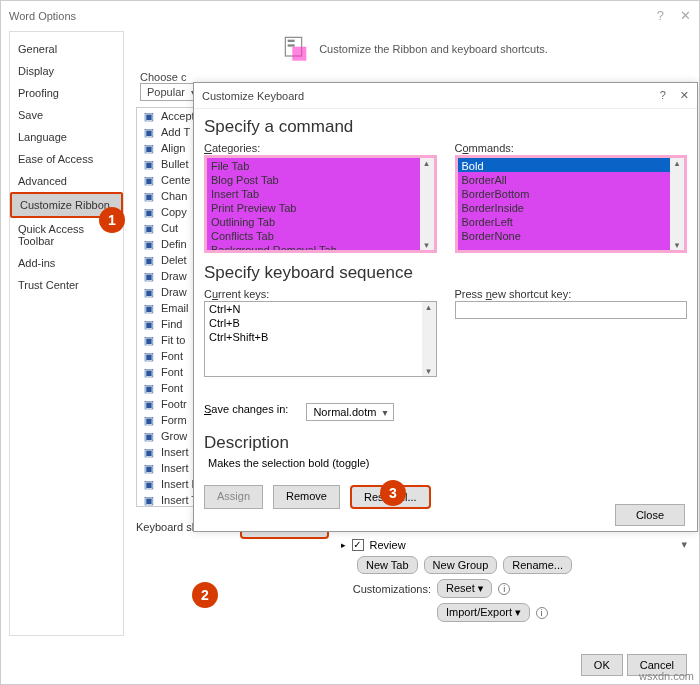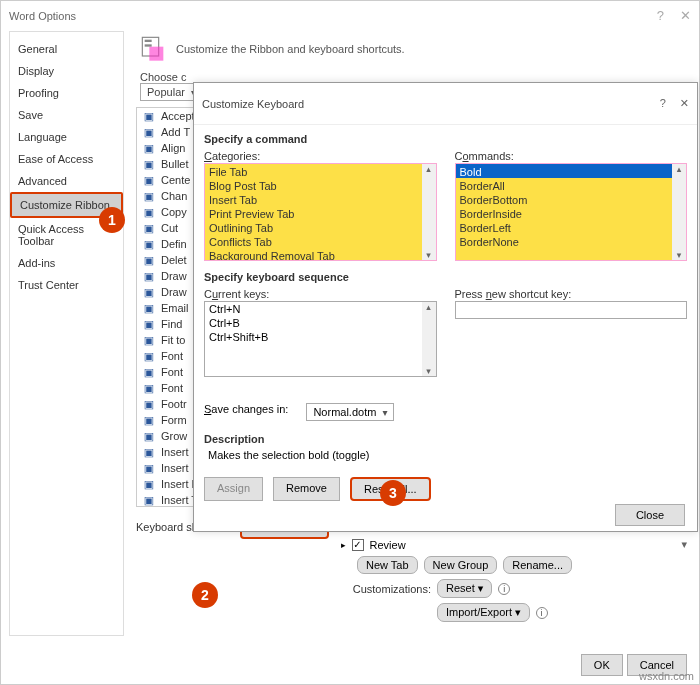--- a/index.html
+++ b/index.html
@@ -6,43 +6,43 @@
 body { margin: 0; width: 700px; height: 685px; background: #fff; overflow: hidden; position: relative; }
 .window { width: 700px; height: 685px; border: 1px solid #ccc; position: relative; }
 .titlebar { height: 30px; line-height: 30px; padding: 0 8px; color: #666; display: flex; justify-content: space-between; align-items: center; }
 .titlebar .sys { display: flex; gap: 16px; color: #aaa; }
 .titlebar .sys span { font-size: 13px; cursor: pointer; }
 .outer-content { position: absolute; top: 30px; bottom: 48px; left: 8px; right: 8px; display: flex; gap: 12px; }
 .sidebar { width: 115px; border: 1px solid #ddd; padding: 6px 0; }
 .sidebar .item { padding: 5px 8px; cursor: pointer; color: #333; }
 .sidebar .item.selected { background: #d0d0d0; border: 2px solid #d83b01; border-radius: 2px; }
 .maincol { flex: 1; position: relative; }
-.maincol .header { display: flex; align-items: center; gap: 8px; margin: 4px 0 8px 4px; color: #555; }
+.maincol .header { display: flex; align-items: center; gap: 8px; margin: 4px 0 8px 4px; color: #555; justify-content: center; }
 .maincol .header svg { width: 28px; height: 28px; }
 .chooserow { font-size: 11px; color: #444; margin-left: 4px; }
 .combo { border: 1px solid #aaa; padding: 2px 6px; display: inline-flex; align-items: center; gap: 6px; background: #fff; }
 .combo::after { content: "▾"; font-size: 10px; color: #555; }
 .command-list { border: 1px solid #ccc; margin-top: 6px; height: 400px; overflow: hidden; position: relative; }
 .command-list .row { display: flex; gap: 4px; align-items: center; padding: 0 4px; height: 16px; color: #333; white-space: nowrap; }
 .command-list .row .ic { width: 16px; height: 14px; display: flex; align-items: center; justify-content: center; color: #2b579a; }
 .scroll-col { position: absolute; right: 0; top: 0; bottom: 0; width: 14px; background: #f0f0f0; display: flex; flex-direction: column; justify-content: space-between; }
 .scroll-col span { text-align: center; font-size: 9px; color: #666; cursor: pointer; }
 .kbsrow { margin-top: 8px; font-size: 11px; color: #333; display: flex; align-items: center; gap: 6px; }
 .btn { border: 1px solid #adadad; background: #e1e1e1; padding: 4px 12px; cursor: pointer; }
 .btn.small { padding: 2px 8px; border-radius: 7px; }
 .annot-red { border: 2px solid #d83b01; border-radius: 4px; }
 .callout { position: absolute; width: 26px; height: 26px; border-radius: 50%; background: #d83b01; color: #fff; font-weight: bold; font-size: 14px; display: flex; align-items: center; justify-content: center; z-index: 50; }
 .dialog { position: absolute; left: 193px; top: 82px; width: 505px; height: 450px; background: #fff; border: 1px solid #999; z-index: 10; box-shadow: 0 0 8px rgba(0,0,0,.15); }
-.dlg-title { height: 42px; display: flex; align-items: center; justify-content: space-between; padding: 0 8px; border-bottom: 1px solid #eee; color: #444; }
+.dlg-title { height: 26px; display: flex; align-items: center; justify-content: space-between; padding: 0 8px; border-bottom: 1px solid #eee; color: #444; }
 .dlg-title .sys { display: flex; gap: 14px; color: #666; font-size: 13px; }
 .dlg-title .sys span { cursor: pointer; }
 .dlg-body { padding: 6px 10px; }
-.sec { font-size: 11px; color: #333; margin: 2px 0 2px 0; font-weight: bold; }
+.sec { font-size: 17px; color: #333; margin: 2px 0 2px 0; }
 .underline-letter { text-decoration: underline; }
-.listbox { border: 1px solid #f9a8d4; background: #fde047; height: 98px; overflow: hidden; position: relative; }
+.listbox { border: 3px solid #f9a8d4; background: #d946ef; height: 98px; overflow: hidden; position: relative; }
 .listbox .opt { padding: 1px 4px; height: 14px; line-height: 14px; color: #333; }
 .listbox .opt.sel { background: #0a64c8; color: #fff; }
 .row2col { display: flex; gap: 18px; }
 .fieldlabel { font-size: 11px; color: #333; margin: 3px 0 1px; }
 .textbox { border: 1px solid #aaa; height: 76px; background: #fff; position: relative; }
 .textbox .ln { padding: 0 4px; height: 14px; line-height: 14px; }
 .shortbox { border: 1px solid #aaa; height: 18px; background: #fff; }
 .saverow { display: flex; gap: 18px; margin-top: 26px; }
 .descrow { margin-top: 12px; }
 .btnrow { margin-top: 14px; display: flex; gap: 10px; }

